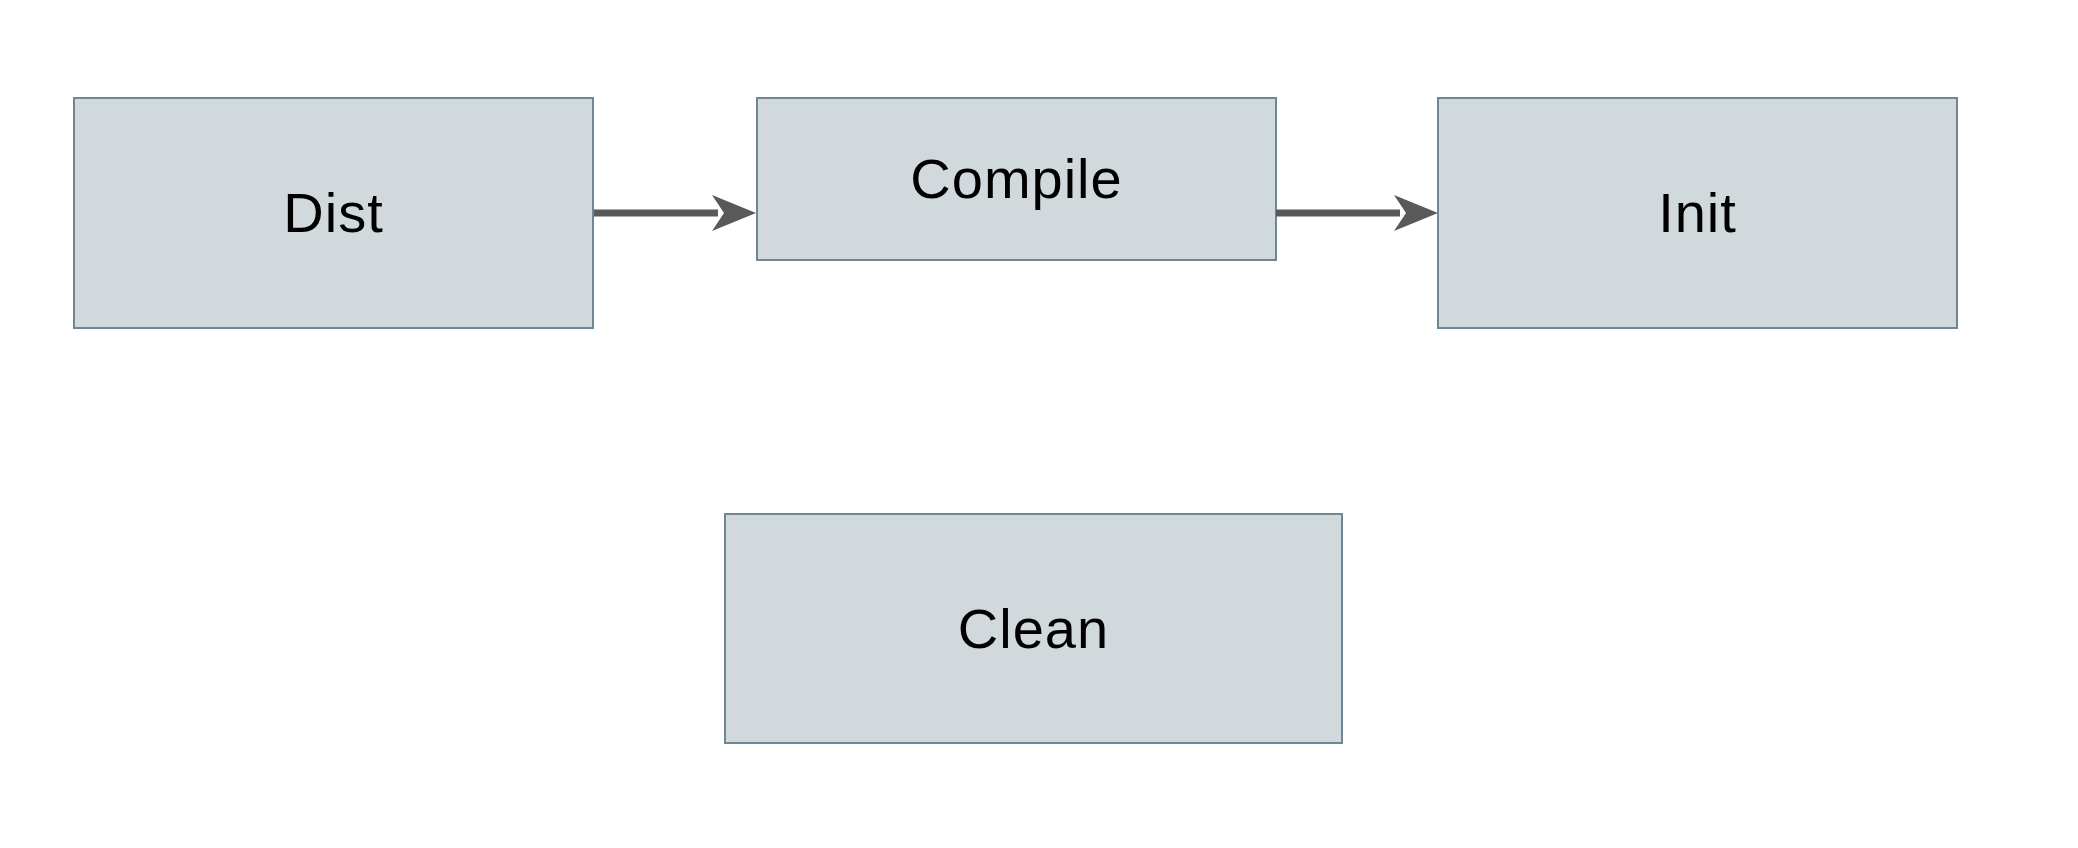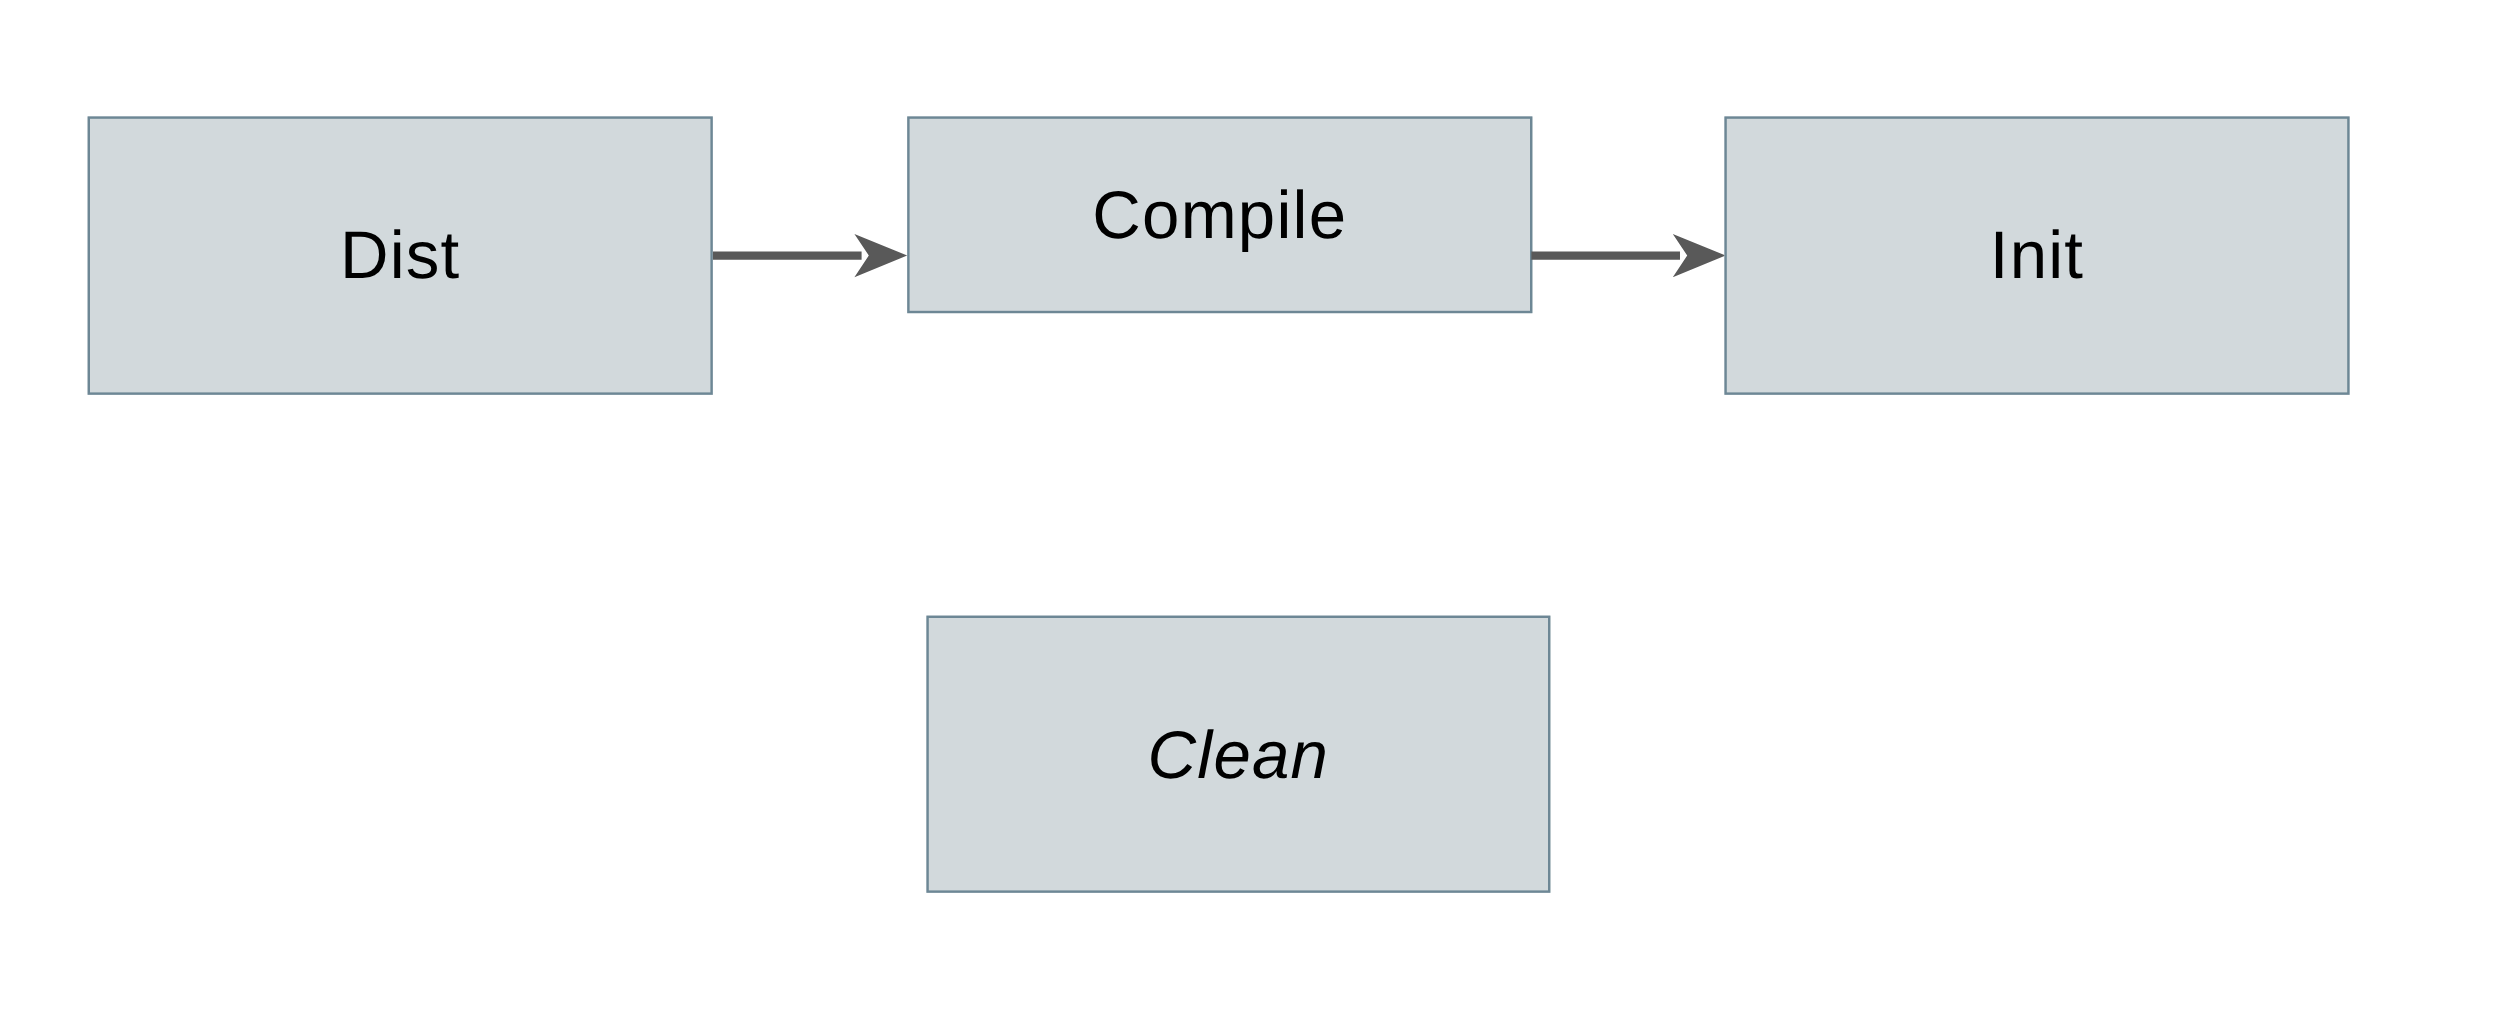--- a/index.html
+++ b/index.html
@@ -28,21 +28,21 @@
     font-size: 56px;
     font-weight: 400;
     color: var(--label-text, #000000);
     letter-spacing: 1px;
     line-height: 1;
     user-select: none;
   }
   .node-dist    { left: 73px;   top: 97px;  width: 521px; height: 232px; }
   .node-compile { left: 756px;  top: 97px;  width: 521px; height: 164px; }
   .node-init    { left: 1437px; top: 97px;  width: 521px; height: 232px; }
-  .node-clean   { left: 772px;  top: 513px; width: 520px; height: 231px; font-style: italic; }
+  .node-clean   { left: 724px;  top: 513px; width: 619px; height: 231px; }
   .arrow {
     position: absolute;
     top: 189px;
     width: 162px;
     height: 48px;
   }
   .arrow-1 { left: 594px; }
   .arrow-2 { left: 1276px; }
   .arrow .shaft {
     stroke: var(--arrow, #595959);

